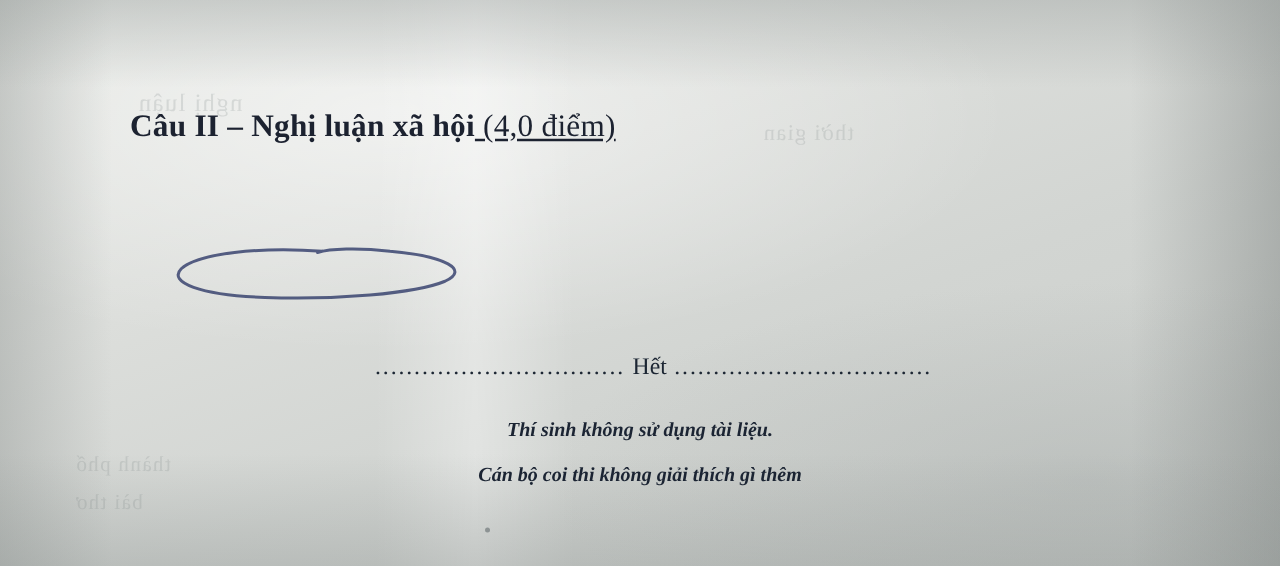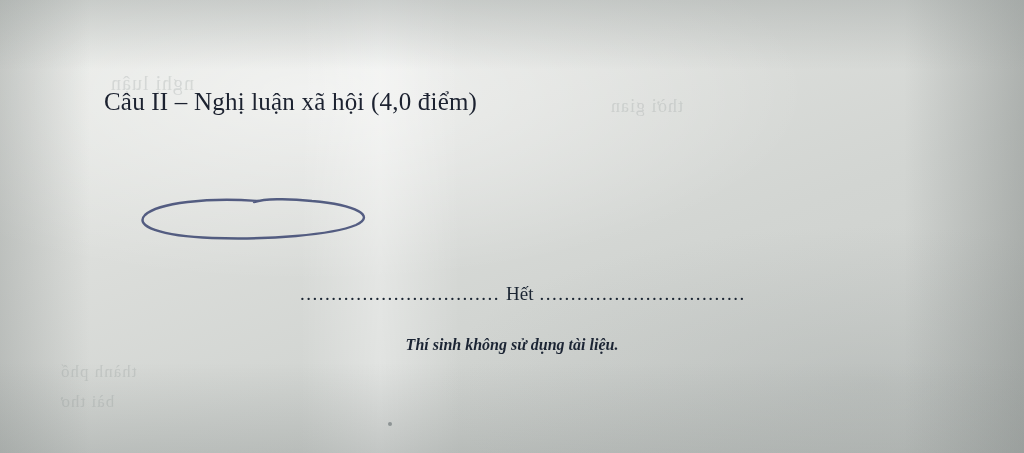--- a/index.html
+++ b/index.html
@@ -77,24 +77,25 @@
     right: 28px;
     top: 88px;
   }
   .heading {
     font-size: 25px;
     color: #1c2230;
     letter-spacing: .2px;
     margin-bottom: 8px;
   }
   .heading .bold {
-    font-weight: normal;
+    font-weight: bold;
   }
   .heading .points {
     font-weight: normal;
+    text-decoration: underline;
   }
   .para {
     font-size: 25px;
     color: #1c2633;
     line-height: 1.58;
     text-align: justify;
     text-justify: inter-word;
     width: 890px;
     position: relative;
   }
@@ -181,16 +182,17 @@
 
   <svg class="ink-ellipse" viewBox="0 0 240 44">
     <path d="M122 5 C 72 1, 22 7, 9 19 C -2 30, 24 40, 76 42 C 132 44, 196 39, 220 29 C 240 20, 221 9, 176 5 C 150 2, 128 3, 118 6" fill="none" stroke="#3a4470" stroke-width="2.4" stroke-linecap="round" opacity="0.85"></path>
   </svg>
 
   <div class="hetline">
     <span class="dots">................................</span><span class="het">Hết</span><span class="dots">.................................</span>
   </div>
 
   <div class="footnote f1">Thí sinh không sử dụng tài liệu.</div>
+  <div class="footnote f2">Cán bộ coi thi không giải thích gì thêm</div>
 
   <div class="speck"></div>
 
 </div>
 
 </body></html>

